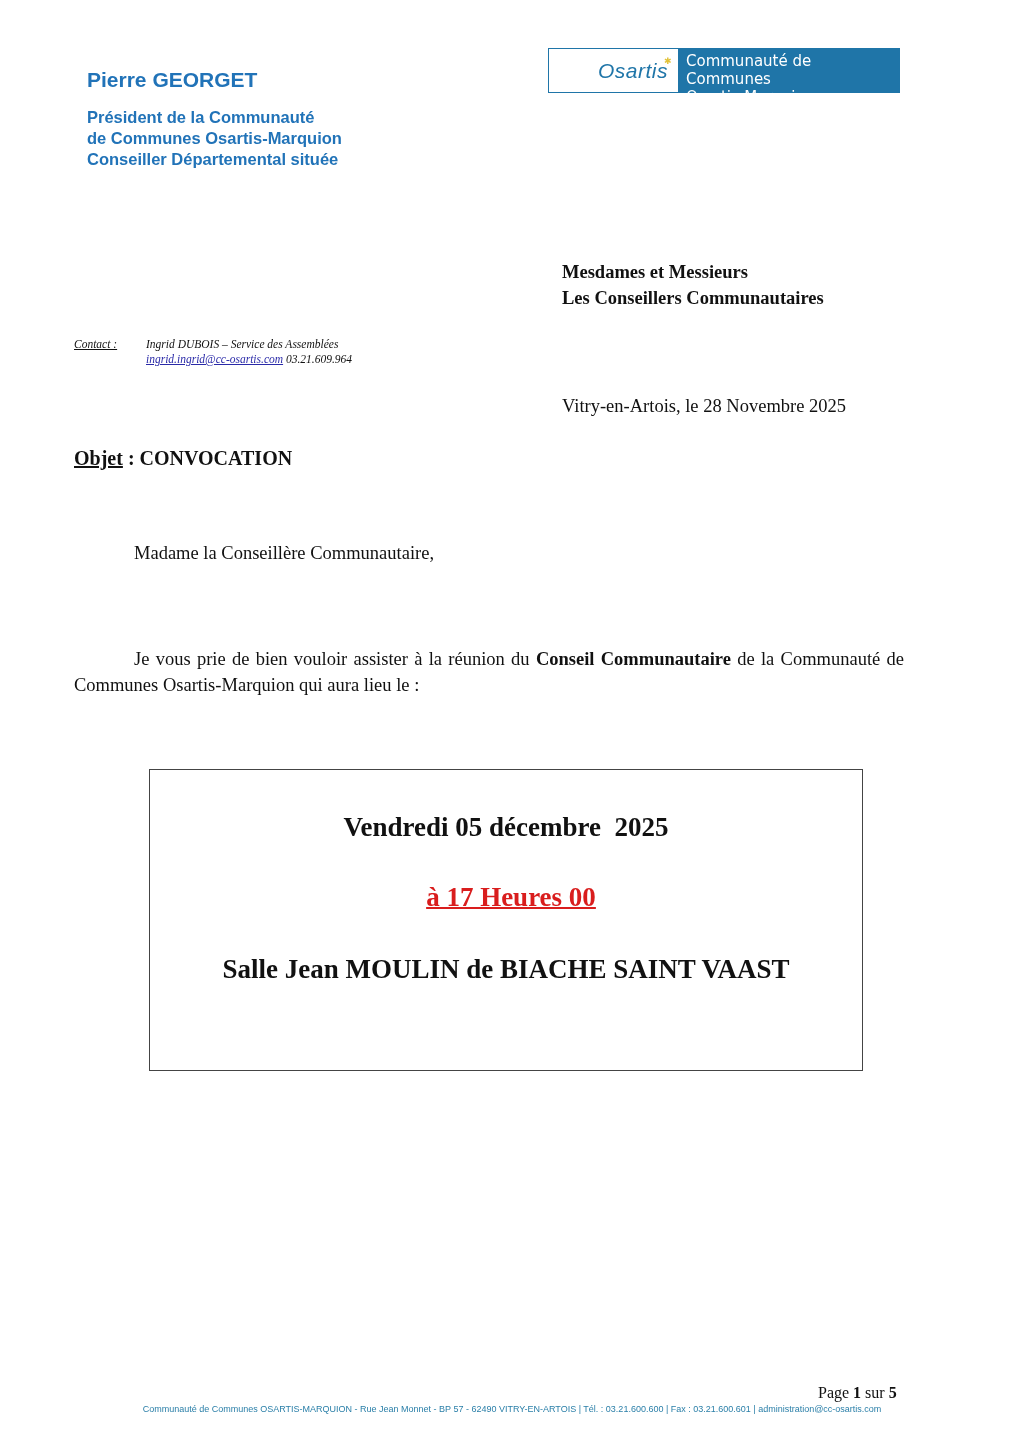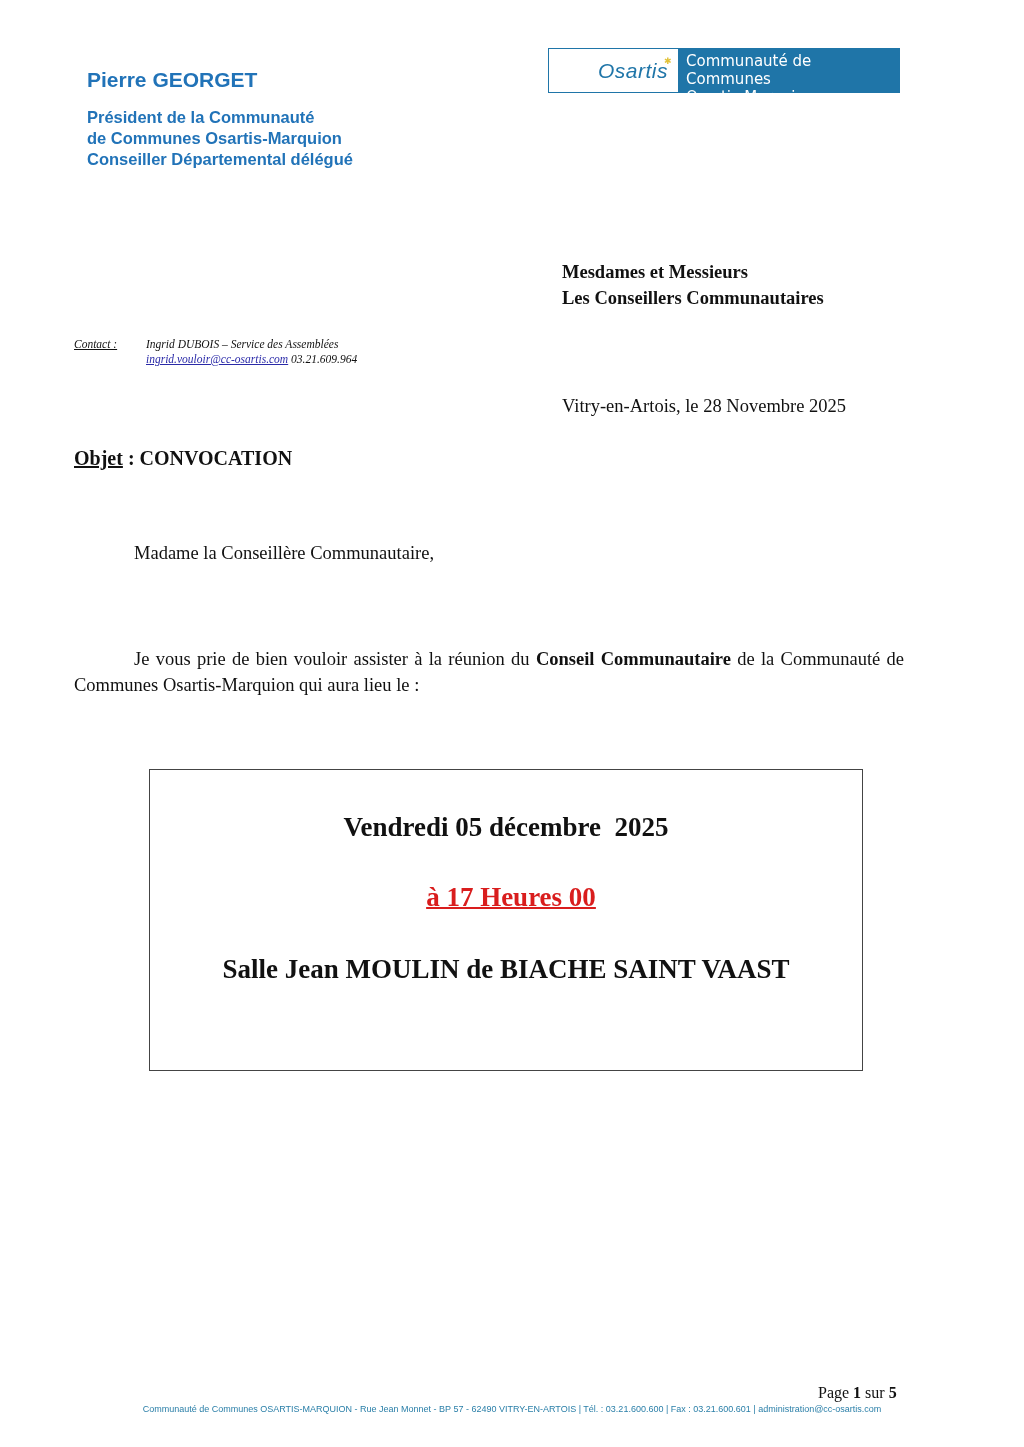--- a/index.html
+++ b/index.html
@@ -52,42 +52,42 @@
     .page-num b { font-weight: bold; }
     .footer { left: 0; width: 1024px; top: 1404px; text-align: center; font-family: "Liberation Sans", sans-serif; font-size: 9px; color: #2a7fa8; }
   </style>
 </head>
 <body>
 
 <div class="abs sender-name">Pierre GEORGET</div>
 <div class="abs sender-title">
   <div>Président de la Communauté</div>
   <div>de Communes Osartis-Marquion</div>
-  <div>Conseiller Départemental délégué</div>
+  <div>Conseiller Départemental située</div>
 </div>
 
 <div class="abs logo">
   <div class="logo-mark">
     <span>Osartis</span>
       <span class="star">✱</span>
   </div>
   <div class="logo-text">
     <div>Communauté de Communes</div>
     <div>Osartis-Marquion</div>
   </div>
 </div>
 
 <div class="abs recipient">
   <div>Mesdames et Messieurs</div>
   <div>Les Conseillers Communautaires</div>
 </div>
 
 <div class="abs contact">
   <div><span class="contact-label">Contact :</span><span>Ingrid DUBOIS – Service  des Assemblées</span></div>
-  <div><span class="contact-indent"></span><a>ingrid.vouloir@cc-osartis.com</a> <span>03.21.609.964</span></div>
+  <div><span class="contact-indent"></span><a>ingrid.ingrid@cc-osartis.com</a> <span>03.21.609.964</span></div>
 </div>
 
 <div class="abs dateline">Vitry-en-Artois, le 28 Novembre 2025</div>
 
 <div class="abs subject">
   <span class="u">Objet</span><span style="white-space:pre"> : </span><span>CONVOCATION</span>
 </div>
 
 <div class="abs salutation">
   <div>Madame la Conseillère Communautaire,</div>

